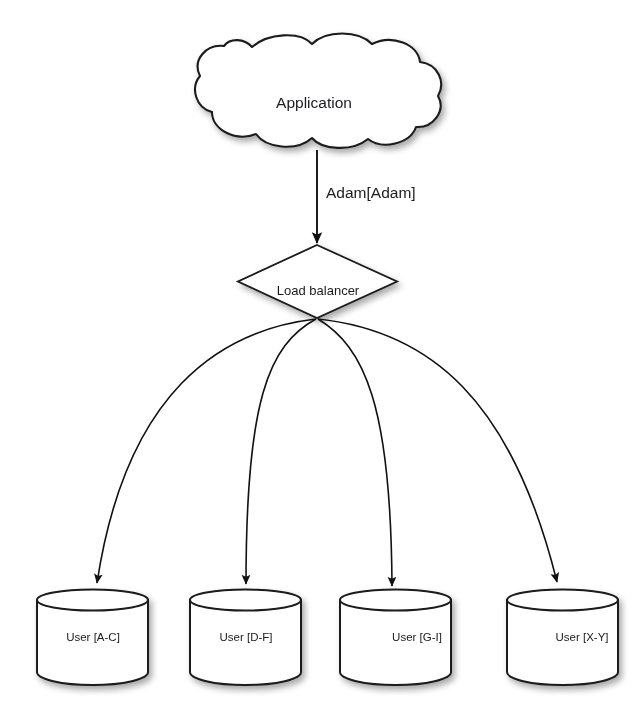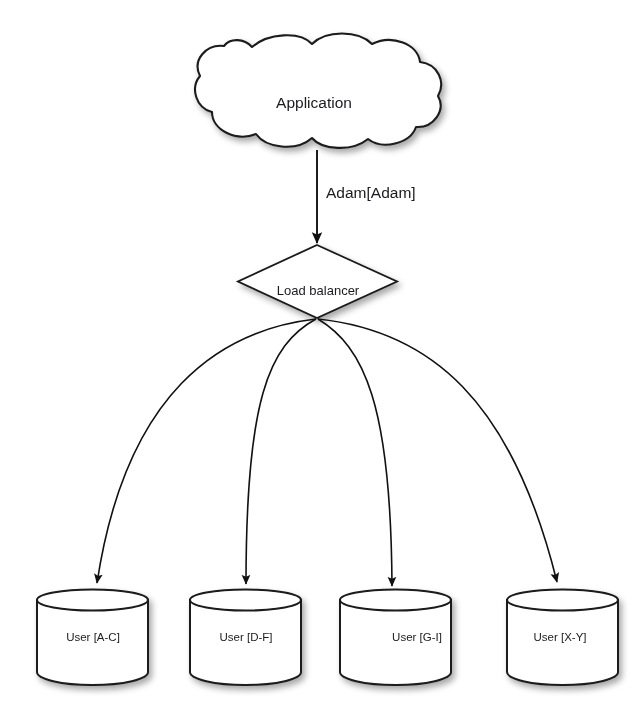--- a/index.html
+++ b/index.html
@@ -58,21 +58,21 @@
   }
   .label-db {
     font-size: 11.5px;
     top: 632px;
     width: 112px;
     text-align: center;
   }
   .db1 { left: 37px; }
   .db2 { left: 190px; }
   .db3 { left: 340px; padding-left: 21px; }
-  .db4 { left: 504px; }
+  .db4 { left: 526px; }
 </style>
 </head>
 <body>
 
 <div id="diagram-root">
 
   <svg class="canvas" viewBox="0 0 642 728">
     <defs>
       <filter id="soft-shadow" x="-30%" y="-30%" width="170%" height="170%">
         <feDropShadow dx="3" dy="4" stdDeviation="3.2" flood-color="#000000" flood-opacity="0.34"></feDropShadow>

